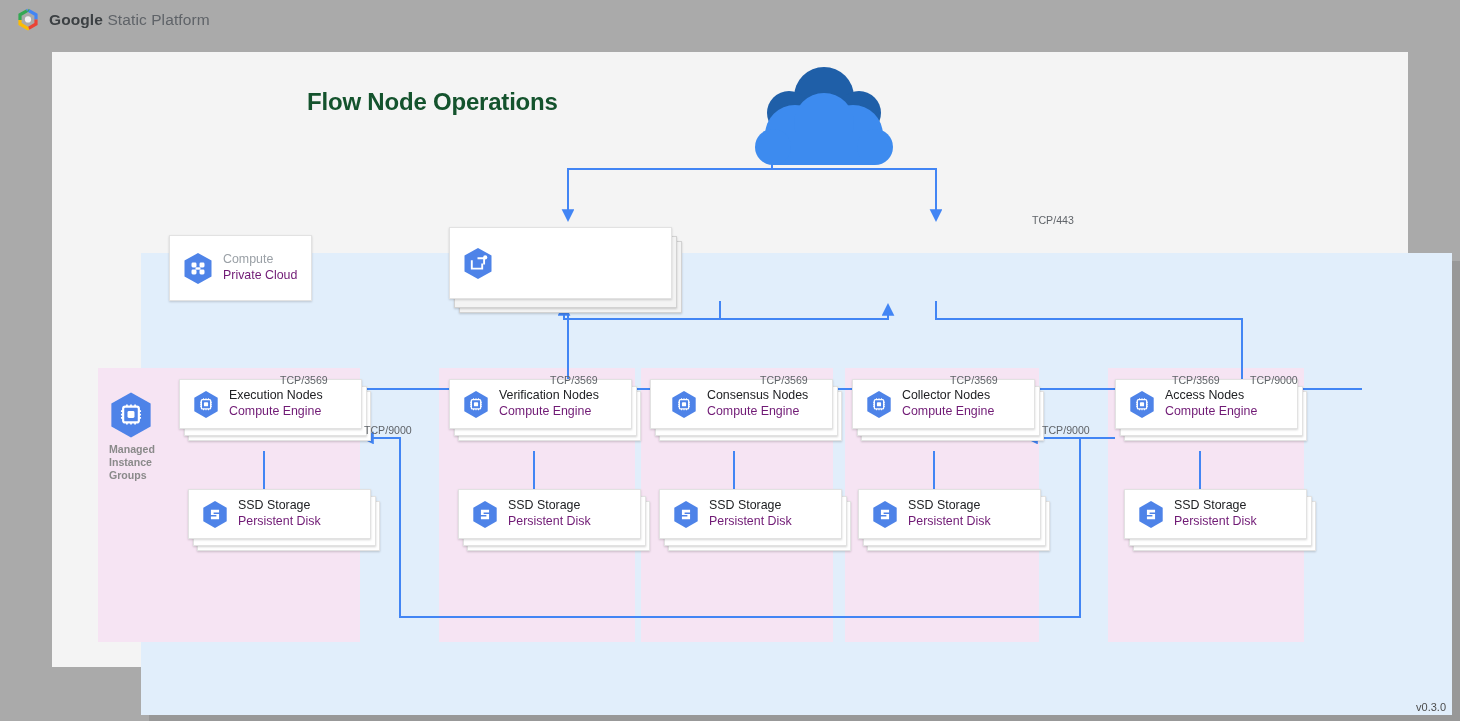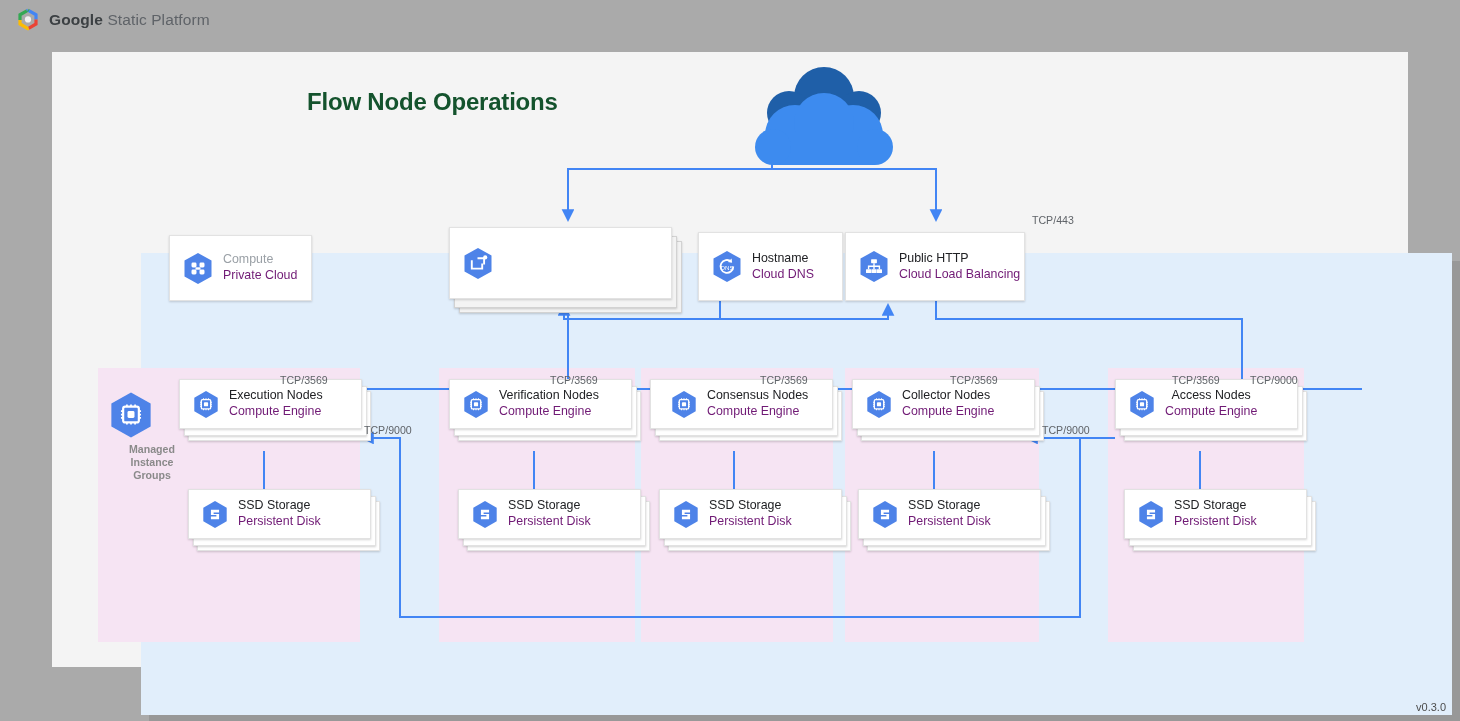--- a/index.html
+++ b/index.html
@@ -70,21 +70,21 @@
     border: 1px solid #e2e2e2; box-shadow: 0 1px 2px rgba(0,0,0,.18);
   }
   .stack.grey i { background: #f3f3f3; border-color: #d2d2d2; }
 
   
   .wlabel {
     position: absolute; font-size: 10.6px; color: #5f6368; white-space: nowrap; z-index: 6;
   }
 
   
-  .mig { position: absolute; width: 86px; text-align: center; z-index: 6; }
+  .mig { position: absolute; width: 86px; text-align: left; z-index: 6; }
   .mig .mig-label {
     font-size: 10.6px; line-height: 13px; color: #8a8a8a; font-weight: bold; margin-top: 4px;
   }
 
   
   .cloud { position: absolute; left: 681px; top: 15px; width: 182px; height: 100px; z-index: 7; }
 
   .version {
     position: absolute; right: 14px; bottom: 8px; font-size: 11px; color: #4d4d4d;
   }
@@ -208,59 +208,21 @@
           <path d="M15 1 28.5 8.6v15.8L15 32 1.5 24.4V8.6z" fill="#4e83e8"></path>
           <g fill="none" stroke="#fff" stroke-width="1.9">
             <path d="M8.8 13.2v8.4h10.4v-5"></path>
             <path d="M14.5 11.3h6.6v6.2"></path>
           </g>
           <circle cx="22.2" cy="10.4" r="2.1" fill="#fff"></circle>
         </svg>
       </span>
     </div>
 
-    <div class="card" style="left:646px; top:180px; width:145px; height:69px;">
-      <span>
-        <svg width="30" height="33" viewBox="0 0 30 33">
-          <path d="M15 1 28.5 8.6v15.8L15 32 1.5 24.4V8.6z" fill="#4e83e8"></path>
-          <g fill="none" stroke="#fff" stroke-width="1.8">
-            <path d="M21.3 16.5a6.4 6.4 0 1 1-2.1-4.8"></path>
-          </g>
-          <path d="M19.6 8.4l.5 4.3-4.3-.6z" fill="#fff"></path>
-          <text x="15" y="19.6" font-size="6.2" fill="#fff" text-anchor="middle" font-family="Liberation Sans, sans-serif">DNS</text>
-        </svg>
-      </span>
-      <span class="txt">
-        <span class="t1">Hostname</span>
-        <span class="t2">Cloud DNS</span>
-      </span>
-    </div>
-
-    <div class="card" style="left:793px; top:180px; width:180px; height:69px;">
-      <span>
-        <svg width="30" height="33" viewBox="0 0 30 33">
-          <path d="M15 1 28.5 8.6v15.8L15 32 1.5 24.4V8.6z" fill="#4e83e8"></path>
-          <g fill="#fff">
-            <rect x="12.1" y="9.2" width="5.8" height="4" rx=".6"></rect>
-            <rect x="7" y="19.2" width="5.2" height="3.8" rx=".6"></rect>
-            <rect x="17.8" y="19.2" width="5.2" height="3.8" rx=".6"></rect>
-            <rect x="12.4" y="19.2" width="5.2" height="3.8" rx=".6"></rect>
-          </g>
-          <g stroke="#fff" stroke-width="1.4" fill="none">
-            <path d="M15 13.2v3.1"></path>
-            <path d="M9.6 19.2v-2.9h10.8v2.9"></path>
-            <path d="M15 16.3v2.9"></path>
-          </g>
-        </svg>
-      </span>
-      <span class="txt">
-        <span class="t1">Public HTTP</span>
-        <span class="t2">Cloud Load Balancing</span>
-      </span>
-    </div>
+
 
     <div class="mig" style="left:57px; top:339px;">
       <span>
         <svg width="44" height="48" viewBox="0 0 30 33">
           <path d="M15 1 28.5 8.6v15.8L15 32 1.5 24.4V8.6z" fill="#4e83e8"></path>
           <rect x="9.6" y="10.8" width="10.8" height="10.8" rx="1.4" fill="none" stroke="#fff" stroke-width="1.5"></rect>
           <rect x="12.6" y="13.8" width="4.8" height="4.8" rx="1" fill="#fff"></rect>
           <g stroke="#fff" stroke-width="1.2">
             <path d="M12.2 9.3v1.5M15 9.3v1.5M17.8 9.3v1.5M12.2 21.6v1.5M15 21.6v1.5M17.8 21.6v1.5"></path>
             <path d="M8.1 13.9h1.5M8.1 16.2h1.5M8.1 18.5h1.5M20.4 13.9h1.5M20.4 16.2h1.5M20.4 18.5h1.5"></path>
@@ -425,21 +387,21 @@
       <span class="txt">
         <span class="t1">SSD Storage</span>
         <span class="t2">Persistent Disk</span>
       </span>
     </div>
 
     <div class="stack" style="left:1063px; top:327px; width:200px; height:74px;">
       <i style="left:9px;  top:12px; width:183px; height:50px;"></i>
       <i style="left:4.5px;top:7px;  width:183px; height:50px;"></i>
     </div>
-    <div class="card" style="left:1063px; top:327px; width:183px; height:50px;text-align:center;">
+    <div class="card" style="left:1063px; top:327px; width:183px; height:50px;">
       <span>
         <svg width="26" height="29" viewBox="0 0 30 33">
           <path d="M15 1 28.5 8.6v15.8L15 32 1.5 24.4V8.6z" fill="#4e83e8"></path>
           <rect x="9.6" y="10.8" width="10.8" height="10.8" rx="1.4" fill="none" stroke="#fff" stroke-width="1.5"></rect>
           <rect x="12.6" y="13.8" width="4.8" height="4.8" rx="1" fill="#fff"></rect>
           <g stroke="#fff" stroke-width="1.2">
             <path d="M12.2 9.3v1.5M15 9.3v1.5M17.8 9.3v1.5M12.2 21.6v1.5M15 21.6v1.5M17.8 21.6v1.5"></path>
             <path d="M8.1 13.9h1.5M8.1 16.2h1.5M8.1 18.5h1.5M20.4 13.9h1.5M20.4 16.2h1.5M20.4 18.5h1.5"></path>
           </g>
         </svg>

